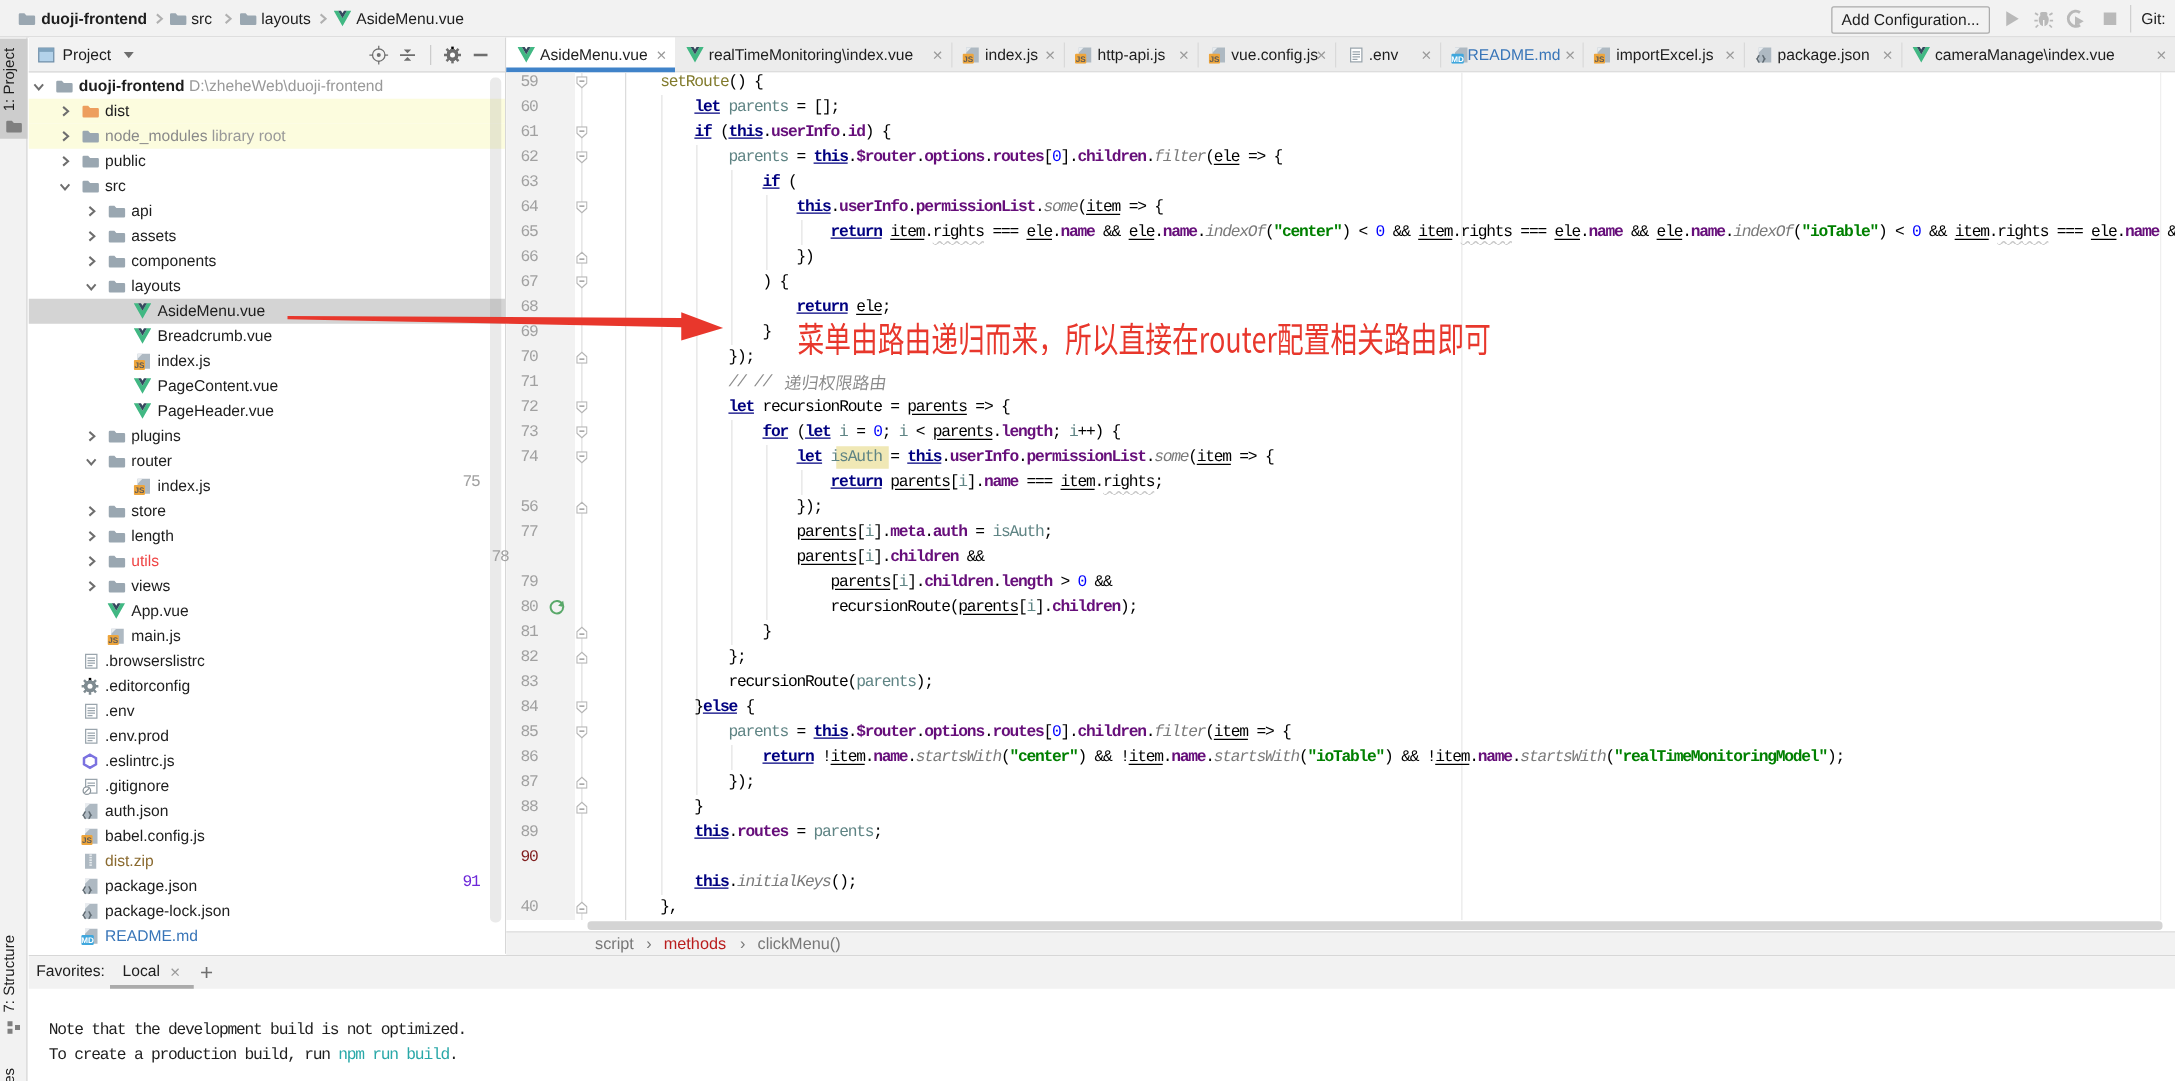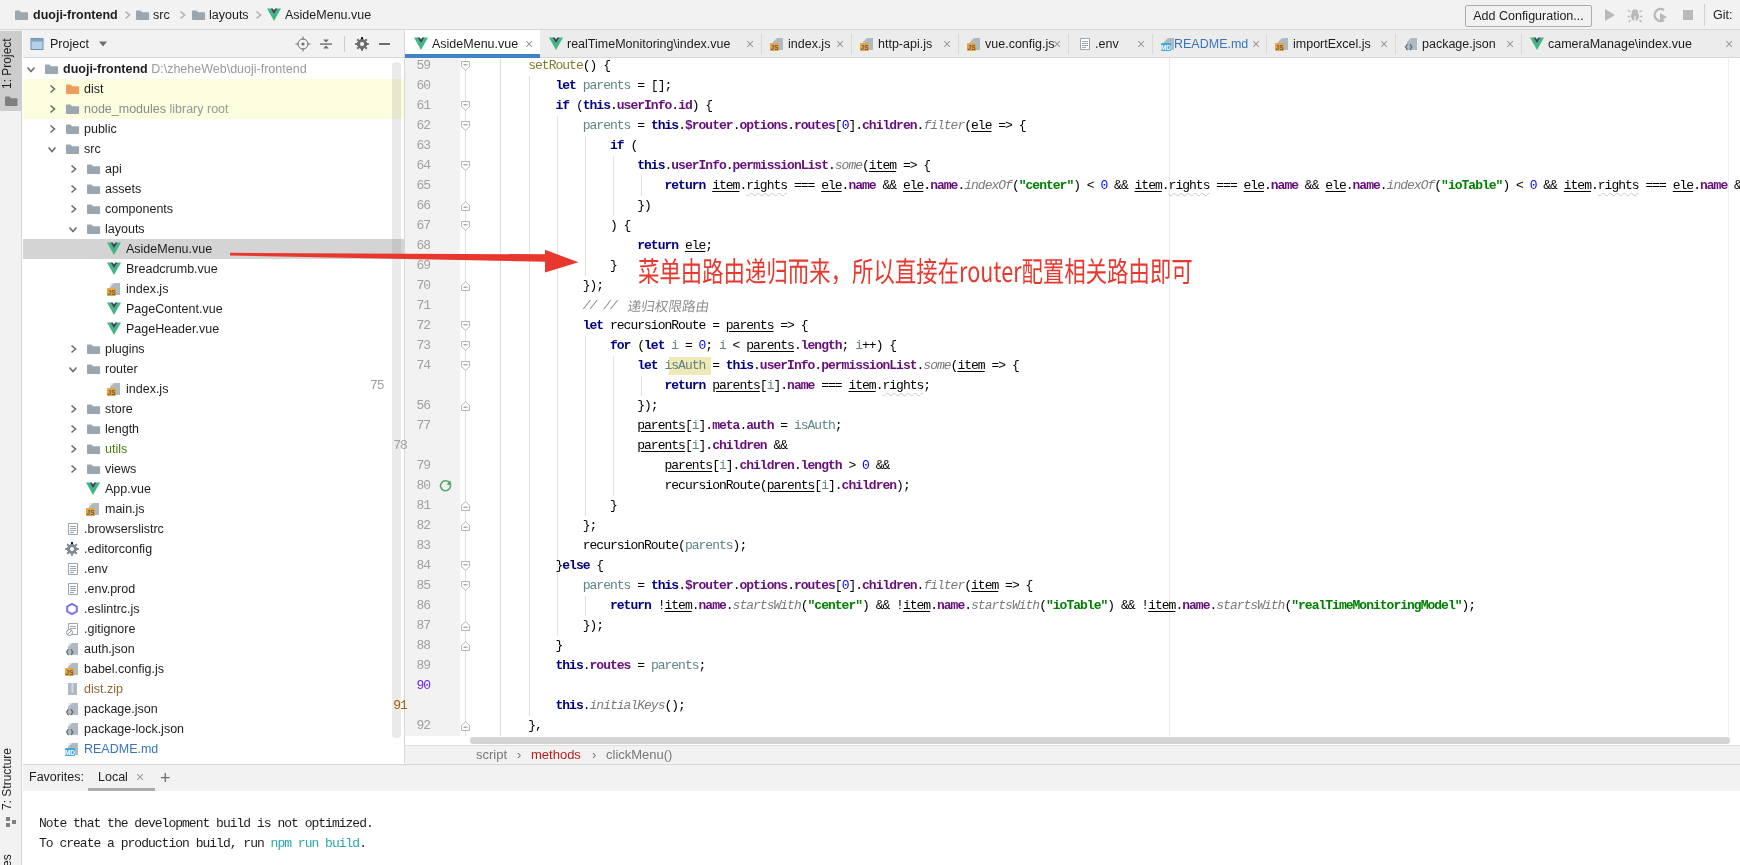--- a/index.html
+++ b/index.html
@@ -1,19 +1,19 @@
 <!DOCTYPE html>
 <html><head><meta charset="utf-8"><style>
 *{margin:0;padding:0;box-sizing:border-box;}
 html,body{width:1740px;height:865px;overflow:hidden;}
 body{font-family:"Liberation Sans",sans-serif;background:#fff;position:relative;}
 .abs{position:absolute;}
 .mono{font-family:"Liberation Mono",monospace;font-size:13px;letter-spacing:-0.99px;line-height:20px;white-space:pre;}
 .code{color:#000;}
-.k{color:#000080;font-weight:bold;}
+.k{color:#000080;font-weight:bold;text-decoration:underline;}
 .m{color:#660E7A;font-weight:bold;}
 .lm{color:#7A7A7A;font-style:italic;}
 .p{text-decoration:underline;text-underline-offset:2px;}
 .v{color:#5F8484;}
 .s{color:#008000;font-weight:bold;}
 .n{color:#0000FF;}
 .c{color:#8C8C8C;font-style:italic;}
 .fn{color:#827B2D;}
 .sq{text-decoration:underline;text-decoration-style:wavy;text-decoration-color:#C9C9C9;text-decoration-thickness:1px;text-underline-offset:3px;}
 .ui{font-size:12.5px;color:#1D1D1D;}
@@ -276,21 +276,21 @@
 <svg class="abs" style="left:86px;top:422px" width="15" height="14" viewBox="0 0 15 14">
     <path fill="#9AA7B1" d="M1 3.5 q0-1 1-1 h3.5 l1.6 1.8 h6 q1 0 1 1 V11 q0 1-1 1 H2 q-1 0-1-1 Z"></path>
   </svg>
 <div class="abs ui" style="left:105px;top:422px;white-space:pre"><span style="color:#1D1D1D">length</span></div>
 <svg class="abs" style="left:68px;top:444px" width="10" height="10" viewBox="0 0 10 10">
     <path fill="none" stroke="#6E6E6E" stroke-width="1.6" d="M3.5 1.5 L7.5 5 L3.5 8.5"></path>
   </svg>
 <svg class="abs" style="left:86px;top:442px" width="15" height="14" viewBox="0 0 15 14">
     <path fill="#9AA7B1" d="M1 3.5 q0-1 1-1 h3.5 l1.6 1.8 h6 q1 0 1 1 V11 q0 1-1 1 H2 q-1 0-1-1 Z"></path>
   </svg>
-<div class="abs ui" style="left:105px;top:442px;white-space:pre"><span style="color:#4d7c0f">utils</span></div>
+<div class="abs ui" style="left:105px;top:442px;white-space:pre"><span style="color:#ef4444">utils</span></div>
 <svg class="abs" style="left:68px;top:464px" width="10" height="10" viewBox="0 0 10 10">
     <path fill="none" stroke="#6E6E6E" stroke-width="1.6" d="M3.5 1.5 L7.5 5 L3.5 8.5"></path>
   </svg>
 <svg class="abs" style="left:86px;top:462px" width="15" height="14" viewBox="0 0 15 14">
     <path fill="#9AA7B1" d="M1 3.5 q0-1 1-1 h3.5 l1.6 1.8 h6 q1 0 1 1 V11 q0 1-1 1 H2 q-1 0-1-1 Z"></path>
   </svg>
 <div class="abs ui" style="left:105px;top:462px;white-space:pre"><span style="color:#1D1D1D">views</span></div>
 <svg class="abs" style="left:86px;top:482px" width="14" height="14" viewBox="0 0 14 14">
     <path fill="#41B883" d="M0 0.5 H3.5 L7 6.5 L10.5 0.5 H14 L7 13 Z"></path>
     <path fill="#35495E" d="M3.5 0.5 H5.8 L7 2.6 L8.2 0.5 H10.5 L7 6.5 Z"></path>
@@ -551,23 +551,23 @@
 <div class="abs mono" style="left:370px;top:476px;width:60px;text-align:right;color:#A1A1A1">80</div>
 <div class="abs mono" style="left:370px;top:496px;width:60px;text-align:right;color:#A1A1A1">81</div>
 <div class="abs mono" style="left:370px;top:516px;width:60px;text-align:right;color:#A1A1A1">82</div>
 <div class="abs mono" style="left:370px;top:536px;width:60px;text-align:right;color:#A1A1A1">83</div>
 <div class="abs mono" style="left:370px;top:556px;width:60px;text-align:right;color:#A1A1A1">84</div>
 <div class="abs mono" style="left:370px;top:576px;width:60px;text-align:right;color:#A1A1A1">85</div>
 <div class="abs mono" style="left:370px;top:596px;width:60px;text-align:right;color:#A1A1A1">86</div>
 <div class="abs mono" style="left:370px;top:616px;width:60px;text-align:right;color:#A1A1A1">87</div>
 <div class="abs mono" style="left:370px;top:636px;width:60px;text-align:right;color:#A1A1A1">88</div>
 <div class="abs mono" style="left:370px;top:656px;width:60px;text-align:right;color:#A1A1A1">89</div>
-<div class="abs mono" style="left:370px;top:676px;width:60px;text-align:right;color:#6d28d9">90</div>
-<div class="abs mono" style="left:370px;top:696px;width:60px;text-align:center;color:#a16207">91</div>
-<div class="abs mono" style="left:370px;top:716px;width:60px;text-align:right;color:#A1A1A1">92</div>
+<div class="abs mono" style="left:370px;top:676px;width:60px;text-align:right;color:#7f1d1d">90</div>
+<div class="abs mono" style="left:370px;top:696px;width:60px;text-align:left;color:#6d28d9">91</div>
+<div class="abs mono" style="left:370px;top:716px;width:60px;text-align:right;color:#A1A1A1">40</div>
 <div class="abs" style="left:529.0px;top:76px;width:1px;height:640px;background:#E3E3E3"></div>
 <div class="abs" style="left:557.1px;top:116px;width:1px;height:520px;background:#E3E3E3"></div>
 <div class="abs" style="left:585.1px;top:136px;width:1px;height:140px;background:#E3E3E3"></div>
 <div class="abs" style="left:585.1px;top:336px;width:1px;height:180px;background:#E3E3E3"></div>
 <div class="abs" style="left:585.1px;top:596px;width:1px;height:20px;background:#E3E3E3"></div>
 <div class="abs" style="left:613.2px;top:156px;width:1px;height:60px;background:#E3E3E3"></div>
 <div class="abs" style="left:613.2px;top:356px;width:1px;height:140px;background:#E3E3E3"></div>
 <div class="abs" style="left:641.2px;top:176px;width:1px;height:20px;background:#E3E3E3"></div>
 <div class="abs" style="left:641.2px;top:376px;width:1px;height:20px;background:#E3E3E3"></div>
 <div class="abs" style="left:1169px;top:58px;width:1px;height:678px;background:#E9E9E9"></div>

